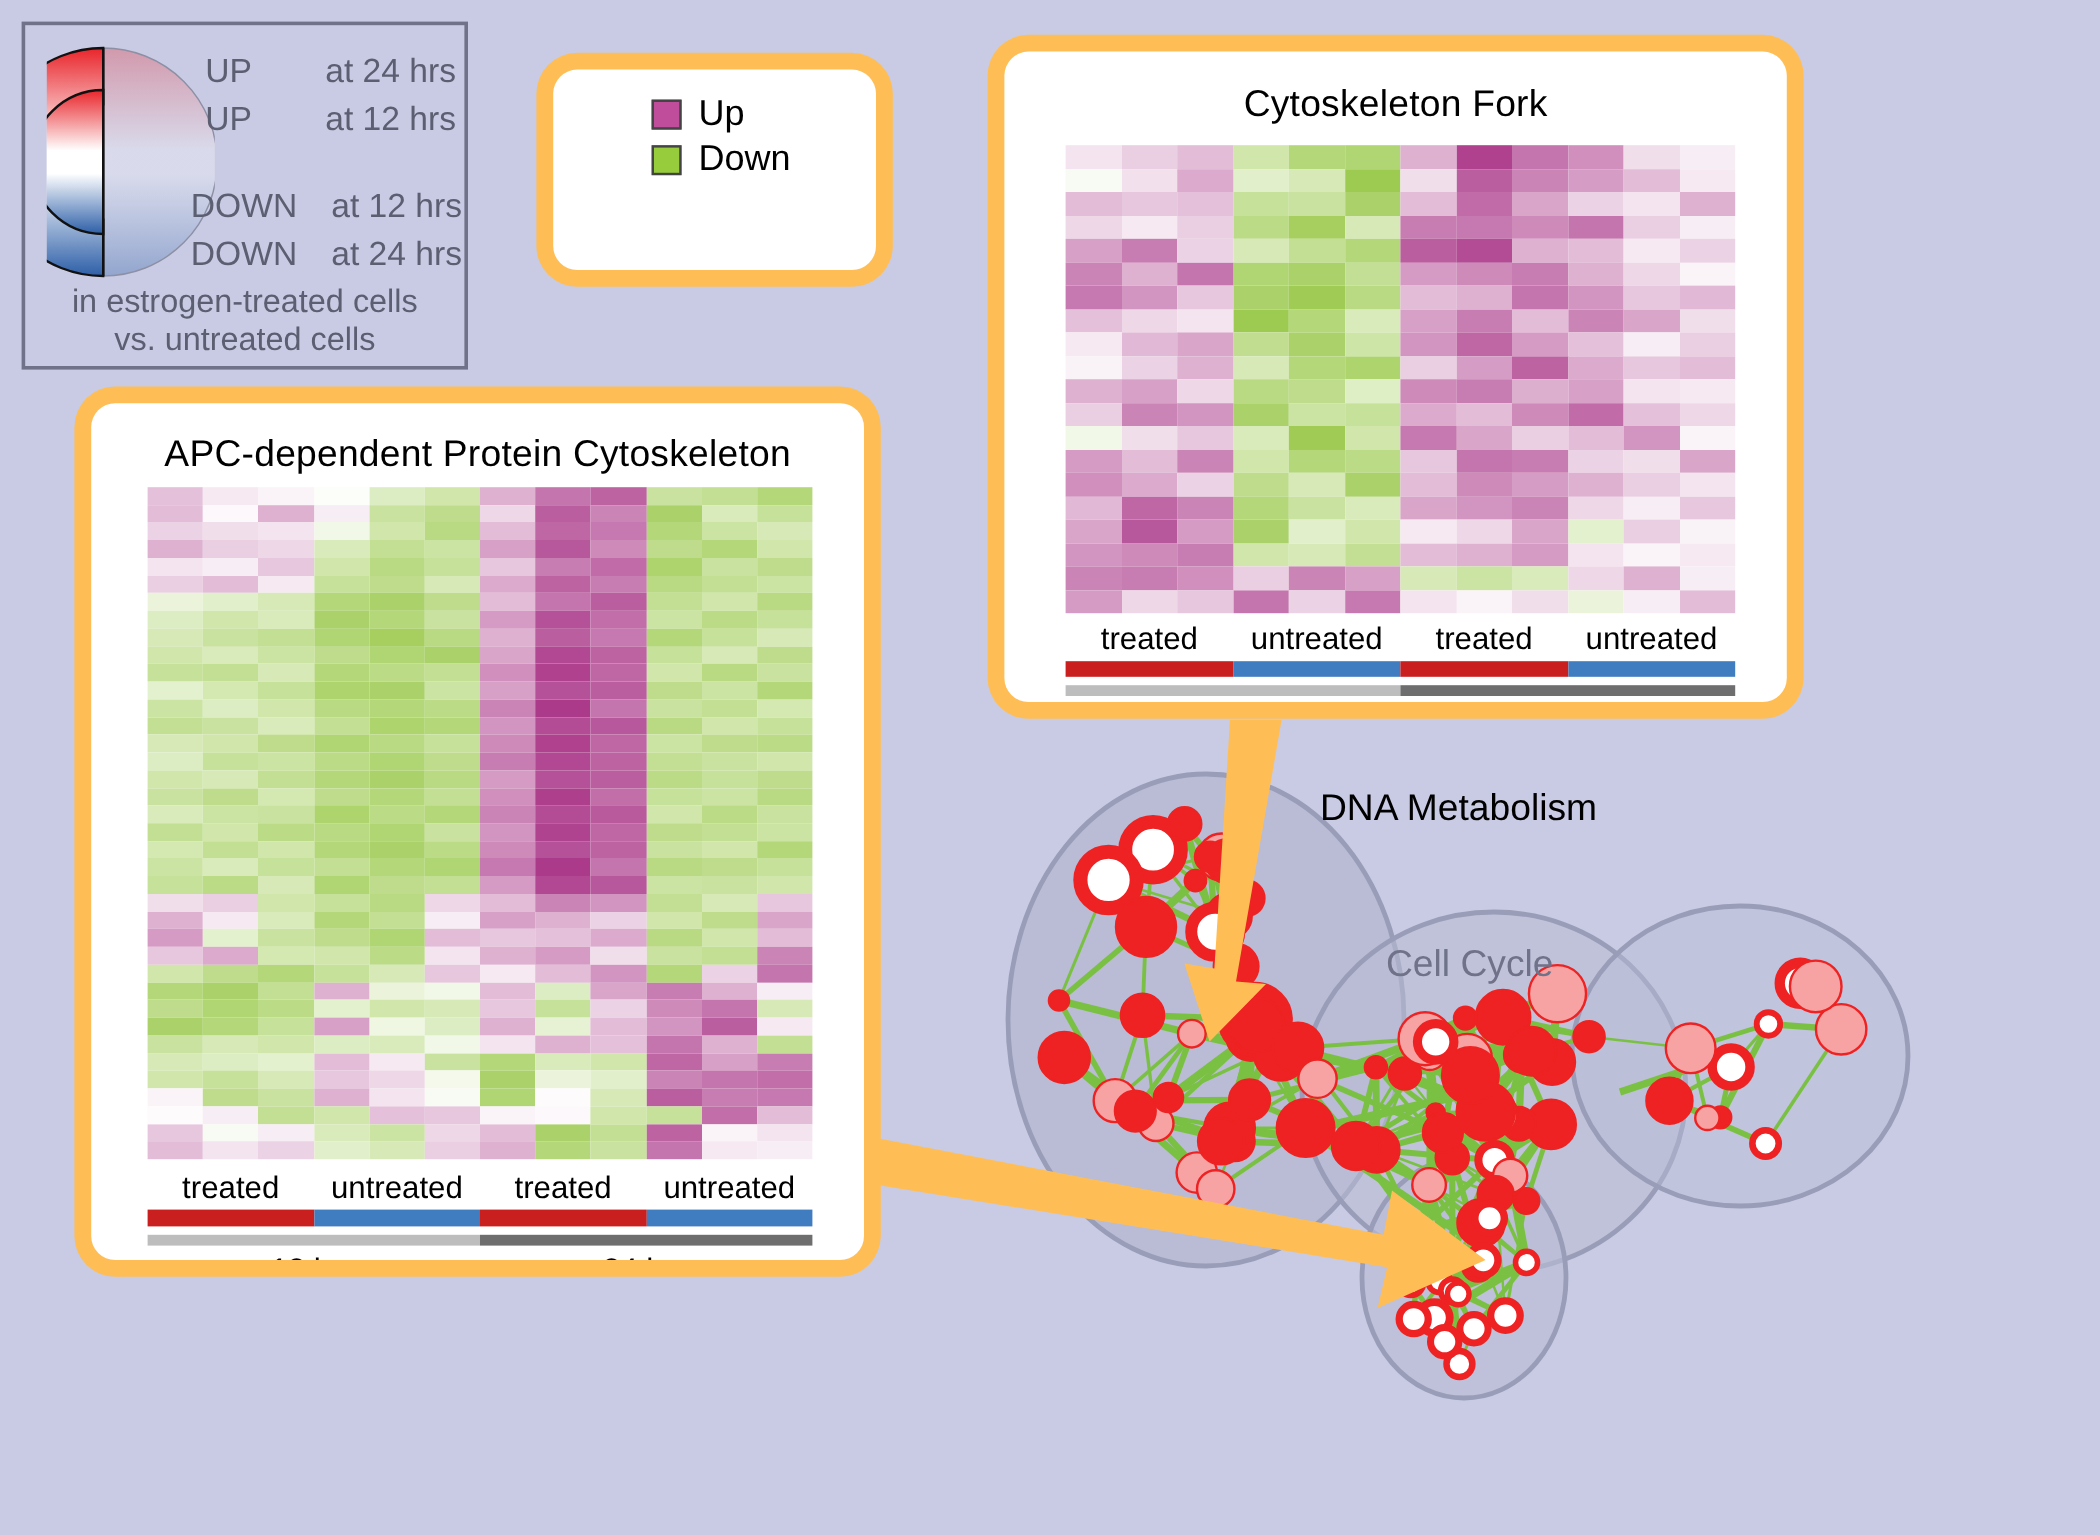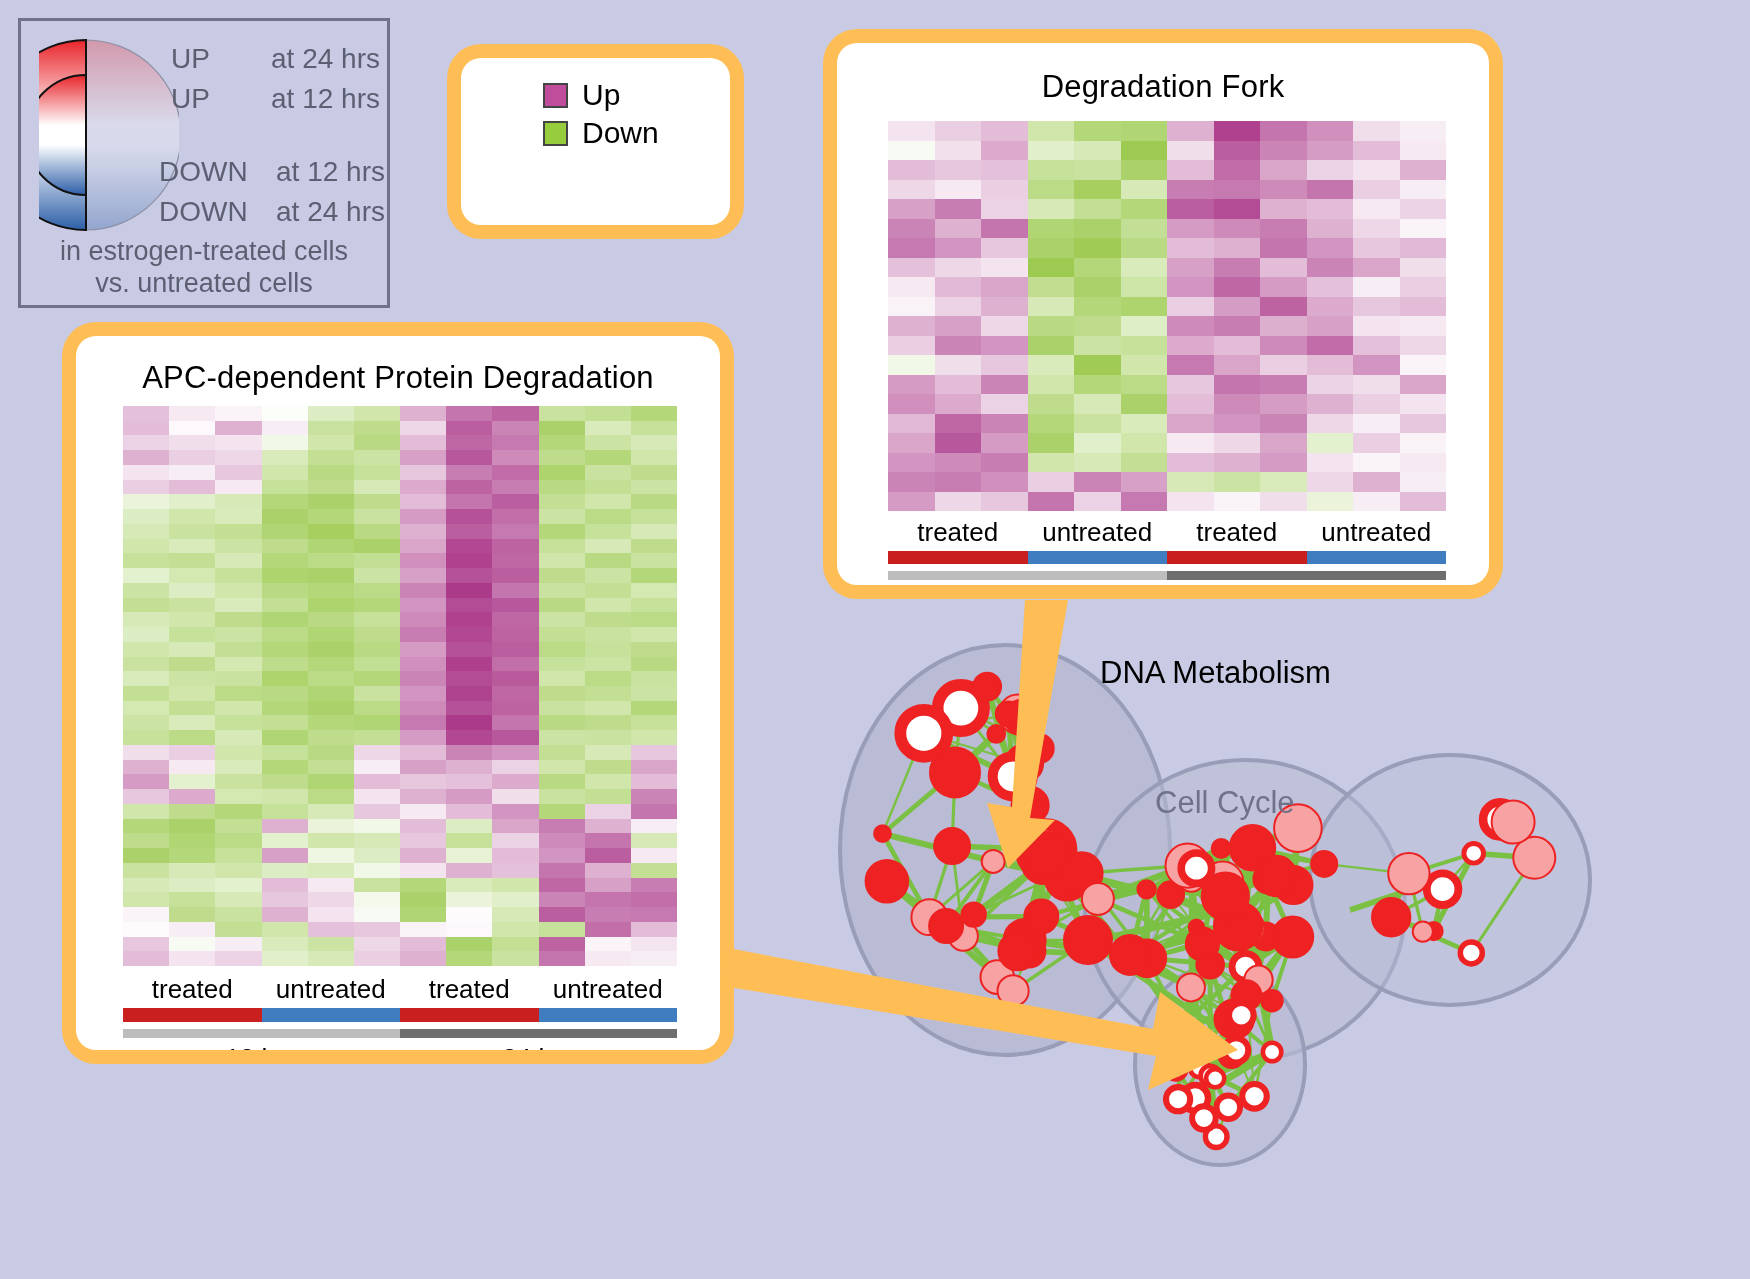--- a/index.html
+++ b/index.html
@@ -134,21 +134,21 @@
     </div>
     <div class="lrow">
       <span class="swatch" id="sw-down" style="background: rgb(151, 204, 60);"></span>
       <span class="lname">Down</span>
     </div>
   </div>
 </div>
 
 <div class="panel" id="panel-rep">
   <div class="panel-inner">
-    <div class="panel-title" style="margin-top:26px;">Degradation Fork</div>
+    <div class="panel-title" style="margin-top:26px;">Cytoskeleton Fork</div>
 
     <div class="hm-wrap" style="left:51px;top:78px;width:558px;height:390px;">
       <div class="hm" id="hm-rep" style="height: 390px; grid-template-columns: repeat(12, 1fr); grid-template-rows: repeat(20, 1fr);">
           <i style="background:rgb(244,228,239)"></i>
           <i style="background:rgb(234,206,226)"></i>
           <i style="background:rgb(227,188,215)"></i>
           <i style="background:rgb(208,230,171)"></i>
           <i style="background:rgb(180,215,122)"></i>
           <i style="background:rgb(176,213,115)"></i>
           <i style="background:rgb(222,177,209)"></i>
@@ -404,21 +404,21 @@
     <div class="bar-row" id="bar-rep-times" style="left:51px;top:528px;width:558px;height:9px;">
         <div style="background:#bdbdbd"></div>
         <div style="background:#6e6e6e"></div>
       </div>
 
   </div>
 </div>
 
 <div class="panel" id="panel-apc">
   <div class="panel-inner">
-    <div class="panel-title" style="margin-top:24px;">APC-dependent Protein Degradation</div>
+    <div class="panel-title" style="margin-top:24px;">APC-dependent Protein Cytoskeleton</div>
 
     <div class="hm-wrap" style="left:47px;top:70px;width:554px;height:560px;">
       <div class="hm" id="hm-apc" style="height: 560px; grid-template-columns: repeat(12, 1fr); grid-template-rows: repeat(38, 1fr);">
           <i style="background:rgb(229,192,218)"></i>
           <i style="background:rgb(246,233,242)"></i>
           <i style="background:rgb(250,244,248)"></i>
           <i style="background:rgb(252,254,250)"></i>
           <i style="background:rgb(221,237,195)"></i>
           <i style="background:rgb(208,230,171)"></i>
           <i style="background:rgb(222,177,209)"></i>

